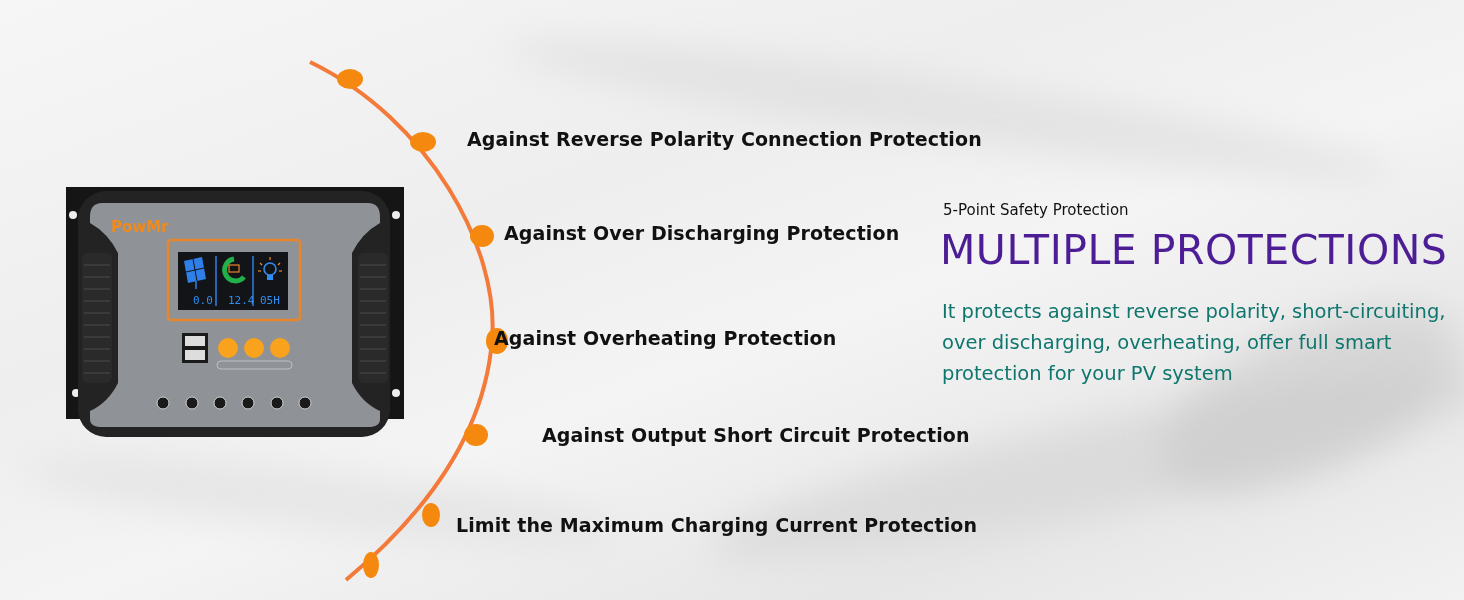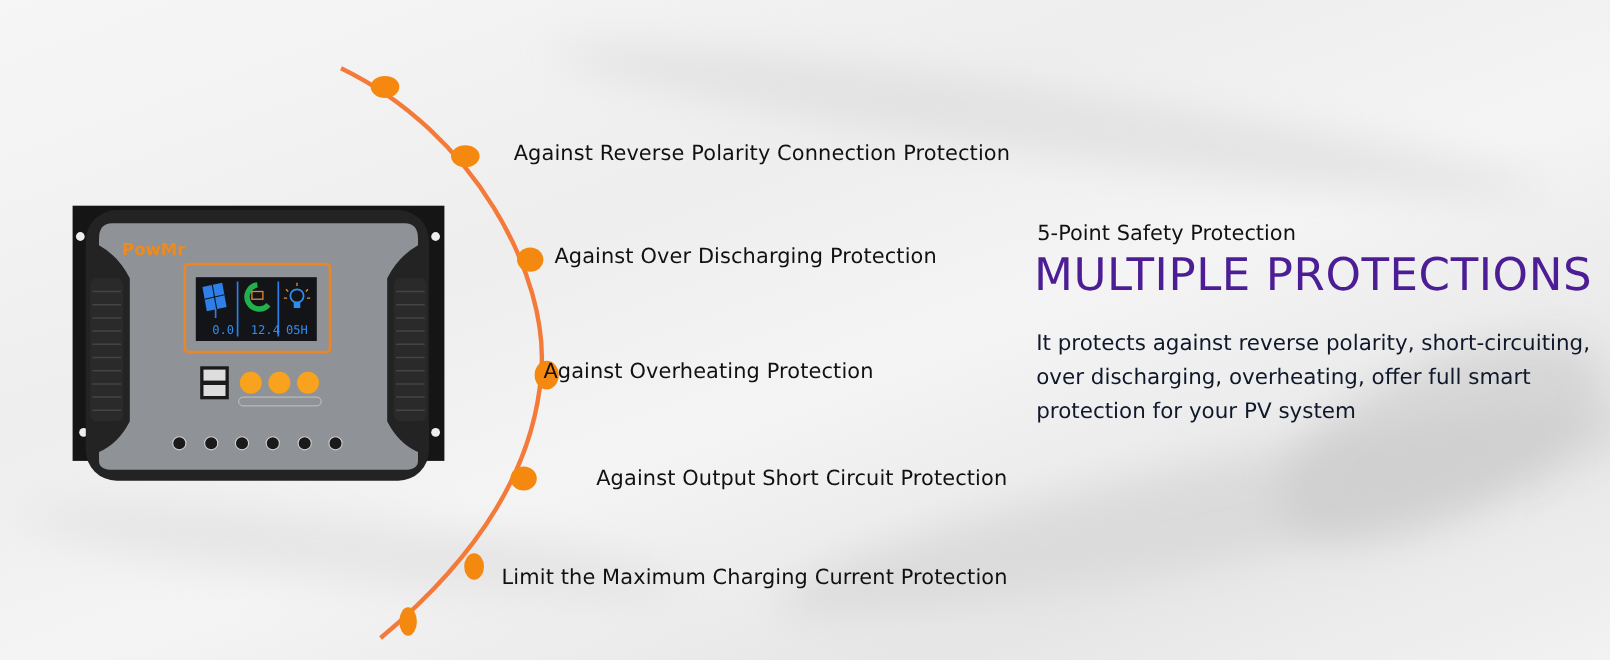--- a/index.html
+++ b/index.html
@@ -4,26 +4,26 @@
 <style>
   html, body { margin:0; padding:0; }
   body {
     width:1464px; height:600px; overflow:hidden; position:relative;
     background: linear-gradient(160deg, #f6f6f6 0%, #eeeeee 35%, #f4f4f4 55%, #e6e6e6 80%, #f2f2f2 100%);
     font-family: "DejaVu Sans", sans-serif;
   }
   .streak { position:absolute; border-radius:50%; filter:blur(18px); opacity:.55; }
   .arc-svg { position:absolute; left:0; top:0; width:1464px; height:600px; }
   .feature {
-    position:absolute; font-family:"DejaVu Sans", sans-serif; font-size:19px; color:#111; white-space:nowrap; letter-spacing:0.1px;
+    position:absolute; font-family:"DejaVu Sans", sans-serif; font-size:19px; color:#111; white-space:nowrap; letter-spacing:0.1px;font-weight:bold;
   }
   .device { position:absolute; left:62px; top:183px; width:346px; height:258px;text-align:center; }
-  .subtitle { position:absolute; left:943px; top:201px; font-size:19px; color:#111; }
+  .subtitle { position:absolute; left:943px; top:201px; font-size:15px; color:#111; }
   .headline { position:absolute; left:940px; top:226px; font-size:41px; color:#4c1d95; letter-spacing:0.5px; }
-  .desc { position:absolute; left:942px; top:296px; width:520px; font-size:19.5px; line-height:31px; color:#0f172a; }
+  .desc { position:absolute; left:942px; top:296px; width:520px; font-size:19.5px; line-height:31px; color:#0f766e; }
 </style>
 </head>
 <body>
 
 <div class="streak" style="left:500px;top:80px;width:900px;height:60px;background:#d8d8d8;transform:rotate(8deg);"></div>
 <div class="streak" style="left:700px;top:420px;width:800px;height:90px;background:#d0d0d0;transform:rotate(-12deg);"></div>
 <div class="streak" style="left:20px;top:470px;width:600px;height:60px;background:#dcdcdc;transform:rotate(6deg);"></div>
 <div class="streak" style="left:1150px;top:330px;width:320px;height:140px;background:#c8c8c8;transform:rotate(-25deg);"></div>
 
 <svg class="arc-svg" viewBox="0 0 1464 600">

